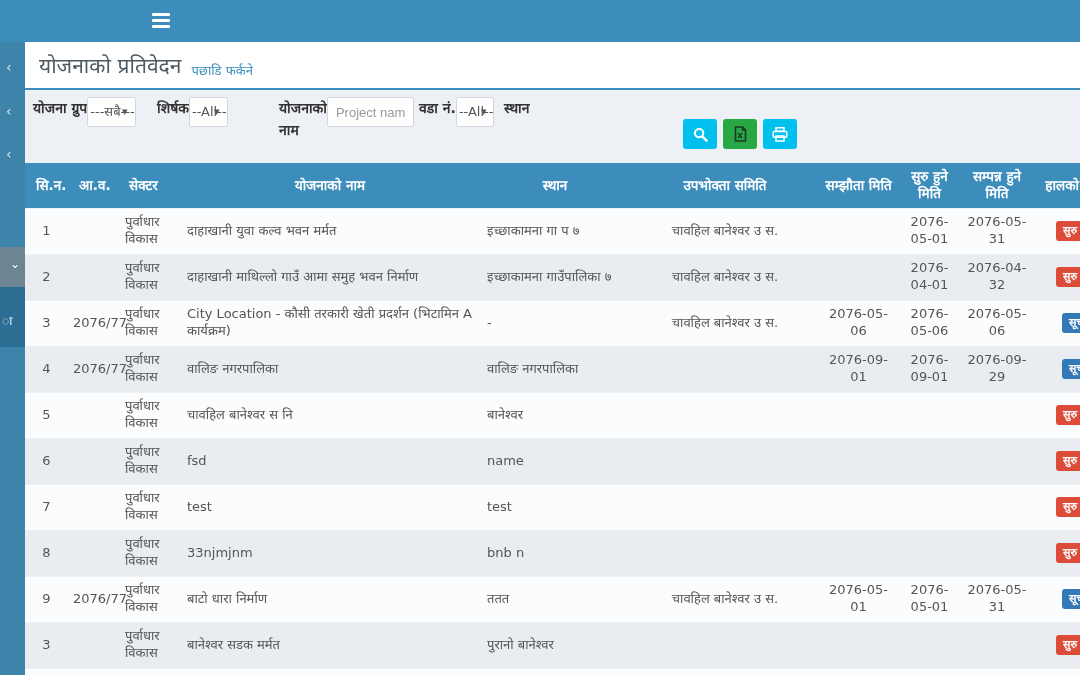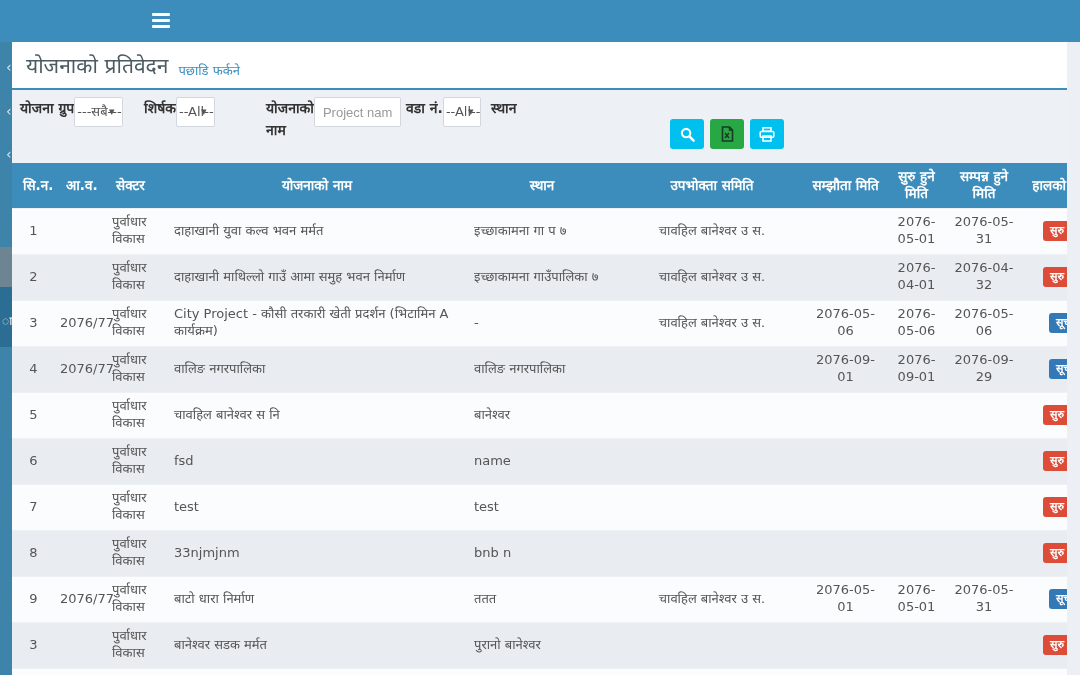--- a/index.html
+++ b/index.html
@@ -13,21 +13,21 @@
 
   
   .sidebar { position:absolute; top:42px; left:0; width:25px; height:633px; background:#3d83aa; }
   .side-chevron { position:absolute; left:6px; color:rgba(255,255,255,.8); font-size:14px; line-height:14px; cursor:pointer; }
   .side-item-active { position:absolute; left:0; top:205px; width:25px; height:40px; background:#6d8593; }
   .side-item-active .down { position:absolute; right:5px; top:10px; color:#fff; font-size:12px; }
   .side-item-sub { position:absolute; left:0; top:245px; width:25px; height:60px; background:#2c6e93; color:#fff; }
   .side-item-sub .frag { position:absolute; left:2px; bottom:18px; font-size:12px; color:#e8f1f6; }
 
   
-  .main { position:absolute; left:12px; top:42px; width:1055px; height:633px; overflow:hidden; background:#fff; }
+  .main { position:absolute; left:25px; top:42px; width:1055px; height:633px; overflow:hidden; background:#fff; }
 
   .title-panel { height:48px; background:#fff; border-bottom:2px solid #3c8dbc;
     display:flex; align-items:center; padding-left:14px; }
   .page-title { font-size:21px; color:#4d5a62; }
   .back-link { font-size:13px; color:#3c8dbc; margin-left:10px; margin-top:10px; text-decoration:none; cursor:pointer;text-align:center; }
 
   
   .filters { height:73px; background:#edf1f5; padding:7px 0 0 8px; display:flex; align-items:flex-start; }
   .field { display:flex; flex-direction:row; margin-right:5px; }
   .field label { font-size:14px; font-weight:bold; color:#333; height:22px; line-height:22px; }
@@ -210,21 +210,21 @@
     <td class="c">2076-04-32</td>
     <td class="c">
       <span class="badge danger">सुरु नभए</span>
     </td>
   </tr>
 
   <tr>
     <td class="num">3</td>
     <td class="c">2076/77</td>
     <td class="l">पुर्वाधार विकास</td>
-    <td class="l">City Project - कौसी तरकारी खेती प्रदर्शन (भिटामिन A कार्यक्रम)</td>
+    <td class="l">City Location - कौसी तरकारी खेती प्रदर्शन (भिटामिन A कार्यक्रम)</td>
     <td class="l">-</td>
     <td class="c">चावहिल बानेश्वर उ स.</td>
     <td class="c">2076-05-06</td>
     <td class="c">2076-05-06</td>
     <td class="c">2076-05-06</td>
     <td class="c">
       <span class="badge info">सूचारू</span>
     </td>
   </tr>
 

